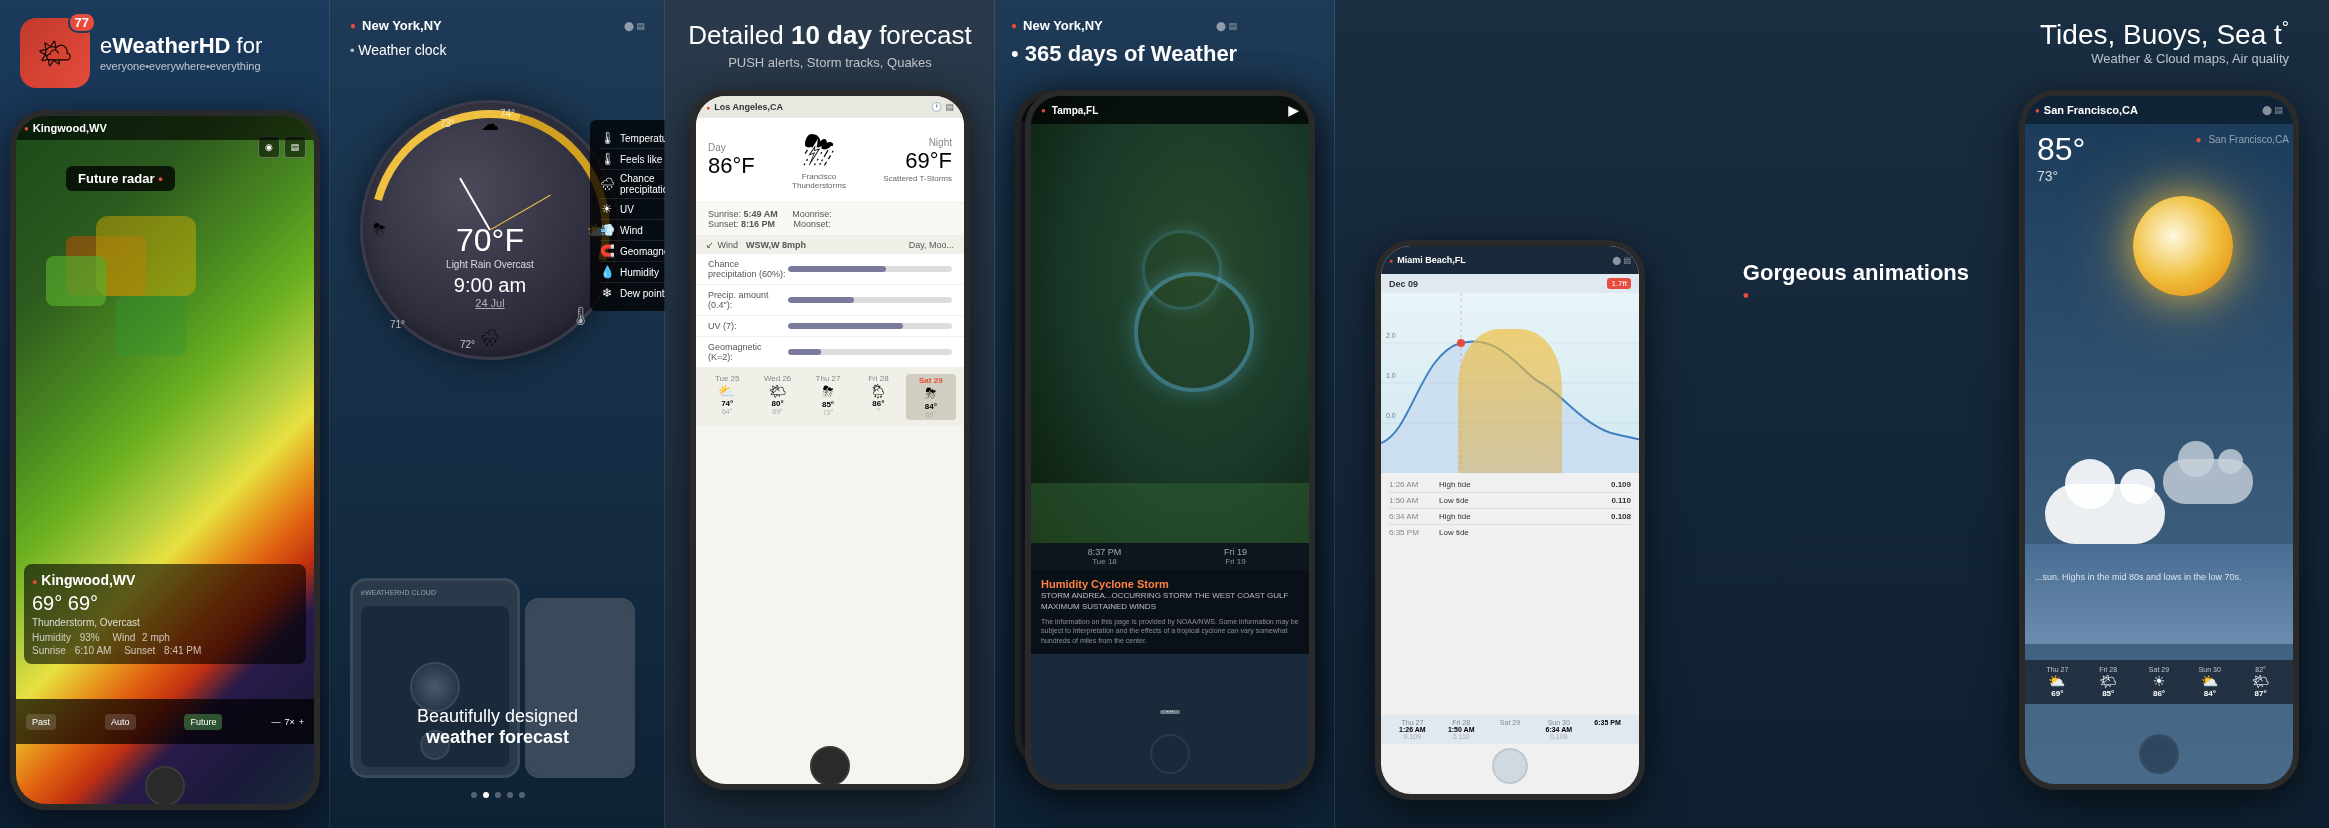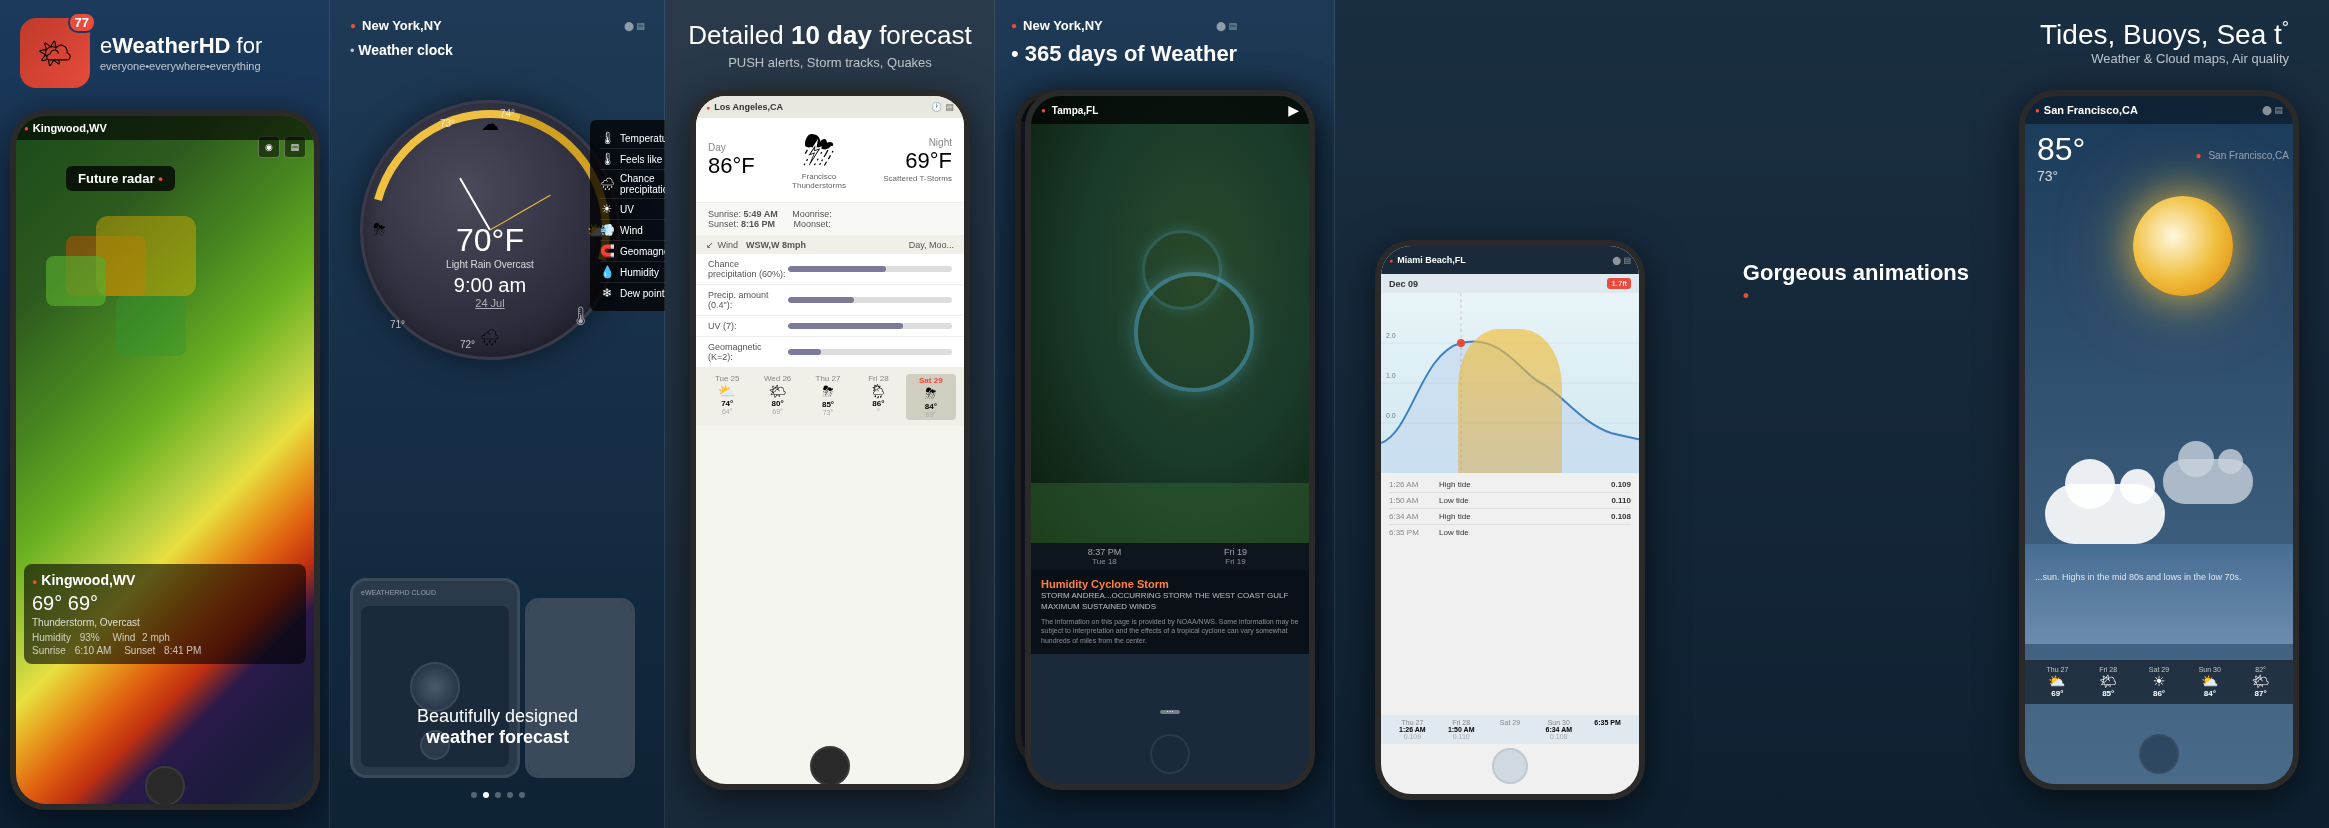--- a/index.html
+++ b/index.html
@@ -616,37 +616,47 @@
             <span style="margin-left:10px;">Wind</span>
             <span style="margin-left:4px;">2 mph</span>
           </div>
           <div class="radar-sun">
             <span>Sunrise</span>
             <span style="margin-left:6px;">6:10 AM</span>
             <span style="margin-left:10px;">Sunset</span>
             <span style="margin-left:6px;">8:41 PM</span>
           </div>
         </div>
+        <div class="radar-bottom-bar">
+          <div class="time-btn">Past</div>
+          <div class="time-btn">Auto</div>
+          <div class="time-btn" style="background:rgba(80,160,80,0.5);">Future</div>
+          <div class="zoom-ctrl">
+            <span>—</span>
+            <span>7×</span>
+            <span>+</span>
+          </div>
+        </div>
       </div>
     </div>
     <div class="phone-home-btn"></div>
   </div>
   <div class="section-divider"></div>
 </div>
 
 <div class="section section-2">
   <div class="section-header">
     <div style="display:flex;align-items:center;gap:6px;">
       <span style="color:#e74c3c;font-size:10px;">●</span>
       <span style="color:white;font-size:13px;font-weight:600;">New York,NY</span>
       <span style="color:rgba(255,255,255,0.5);font-size:9px;margin-left:auto;">⬤ ▤</span>
     </div>
     <div style="margin-top:8px;">
       <span style="color:rgba(255,255,255,0.7);font-size:13px;">• </span>
-      <span style="color:white;font-size:14px;font-weight:700;">Weather clock</span>
+      <span style="color:white;font-size:14px;font-weight:400;">Weather clock</span>
     </div>
   </div>
 
   <div class="clock-widget">
     <div class="clock-face">
       <div class="clock-ring"></div>
 
       <div style="position:absolute;top:10px;left:50%;transform:translateX(-50%);font-size:18px;">☁</div>
       <div style="position:absolute;right:10px;top:50%;transform:translateY(-50%);font-size:16px;">⛅</div>
       <div style="position:absolute;bottom:10px;left:50%;transform:translateX(-50%);font-size:16px;">🌧</div>
@@ -1190,20 +1200,20 @@
               <div style="font-size:14px;">🌤</div>
               <div class="wdi-high">87°</div>
             </div>
           </div>
         </div>
         <div style="position:absolute;bottom:10px;left:50%;transform:translateX(-50%);width:40px;height:40px;border-radius:50%;background:rgba(30,50,70,0.6);border:2px solid rgba(60,80,100,0.6);"></div>
       </div>
     </div>
   </div>
 
-  <div style="position:absolute;top:150px;right:40px;text-align:right;">
+  <div style="position:absolute;top:134px;right:40px;text-align:right;">
     <div style="color:rgba(255,255,255,0.5);font-size:10px;">
       <span style="color:#e74c3c;">●</span>
       <span style="margin-left:4px;">San Francisco,CA</span>
     </div>
   </div>
 
 </div>
 
 </body></html>

